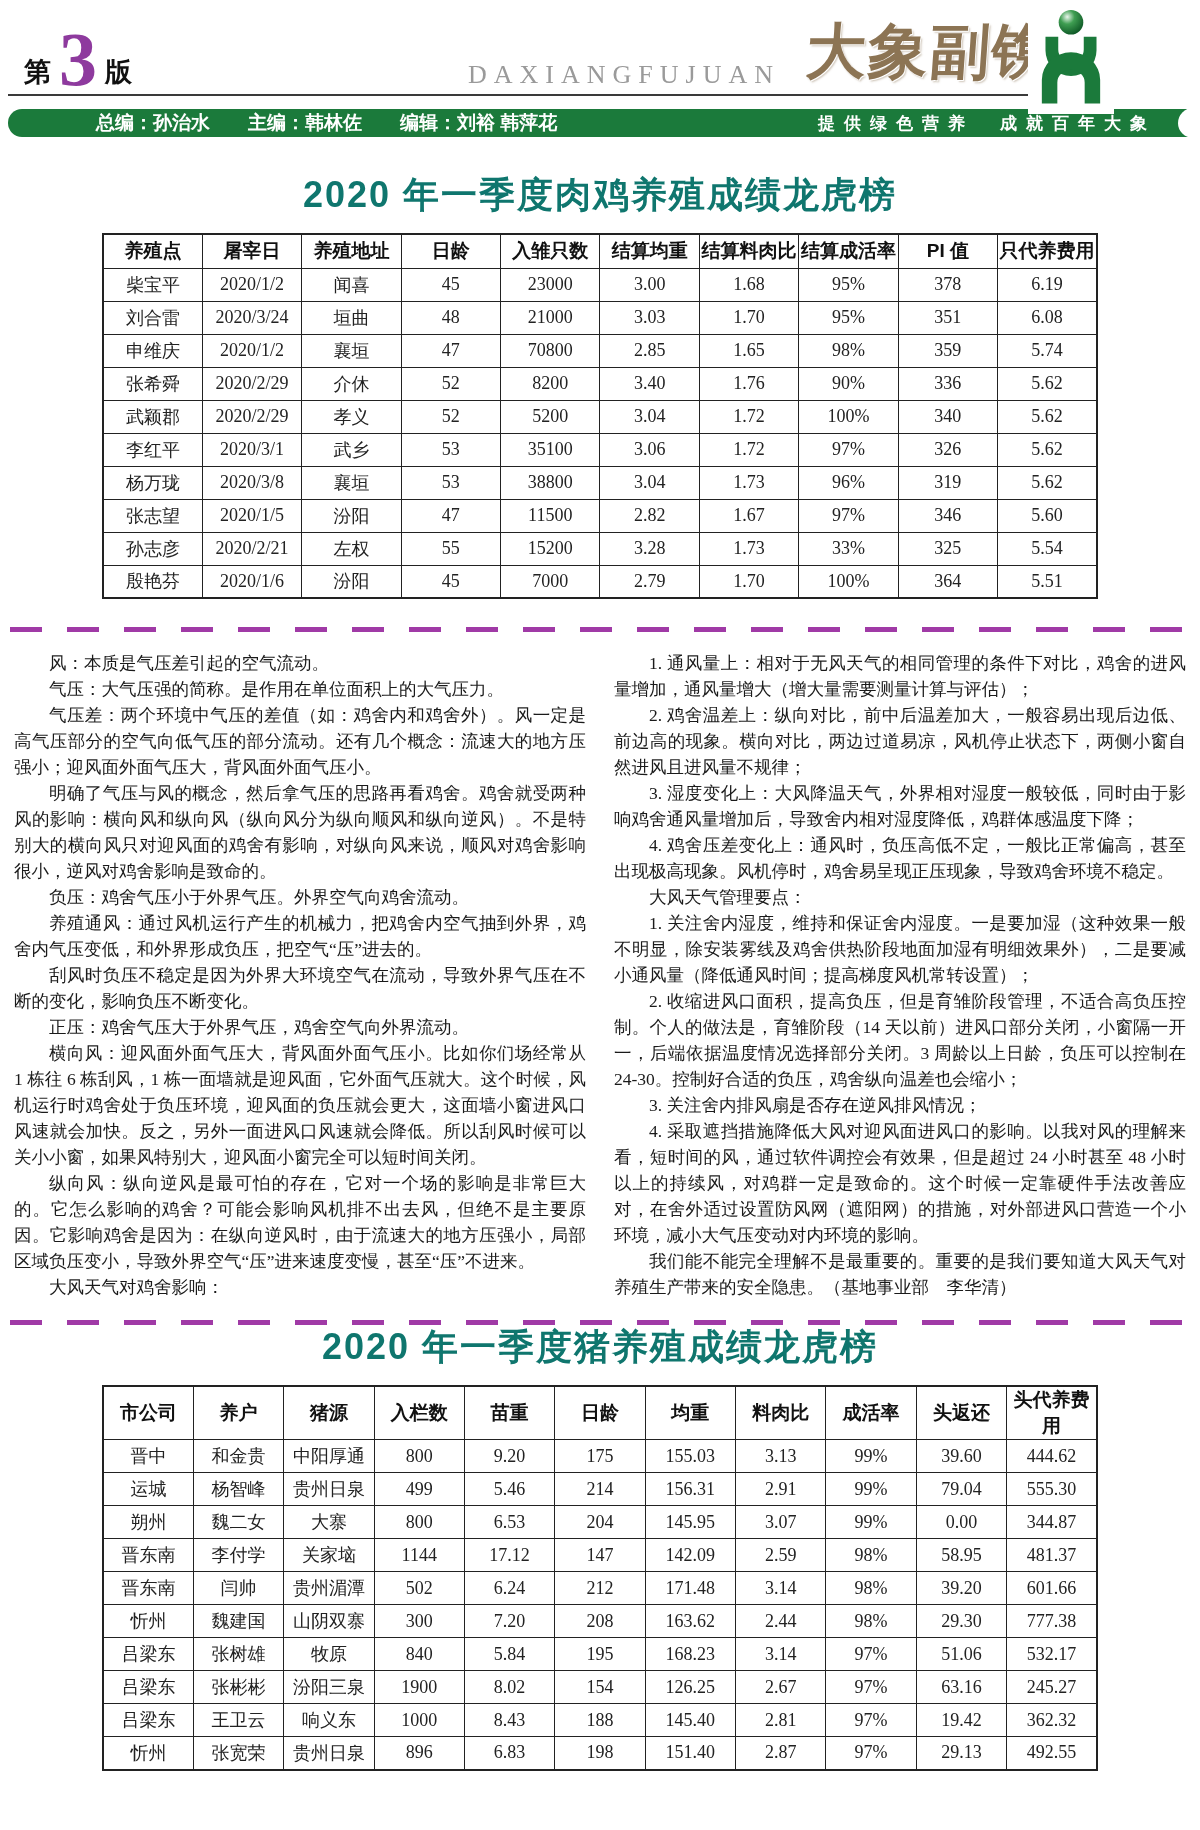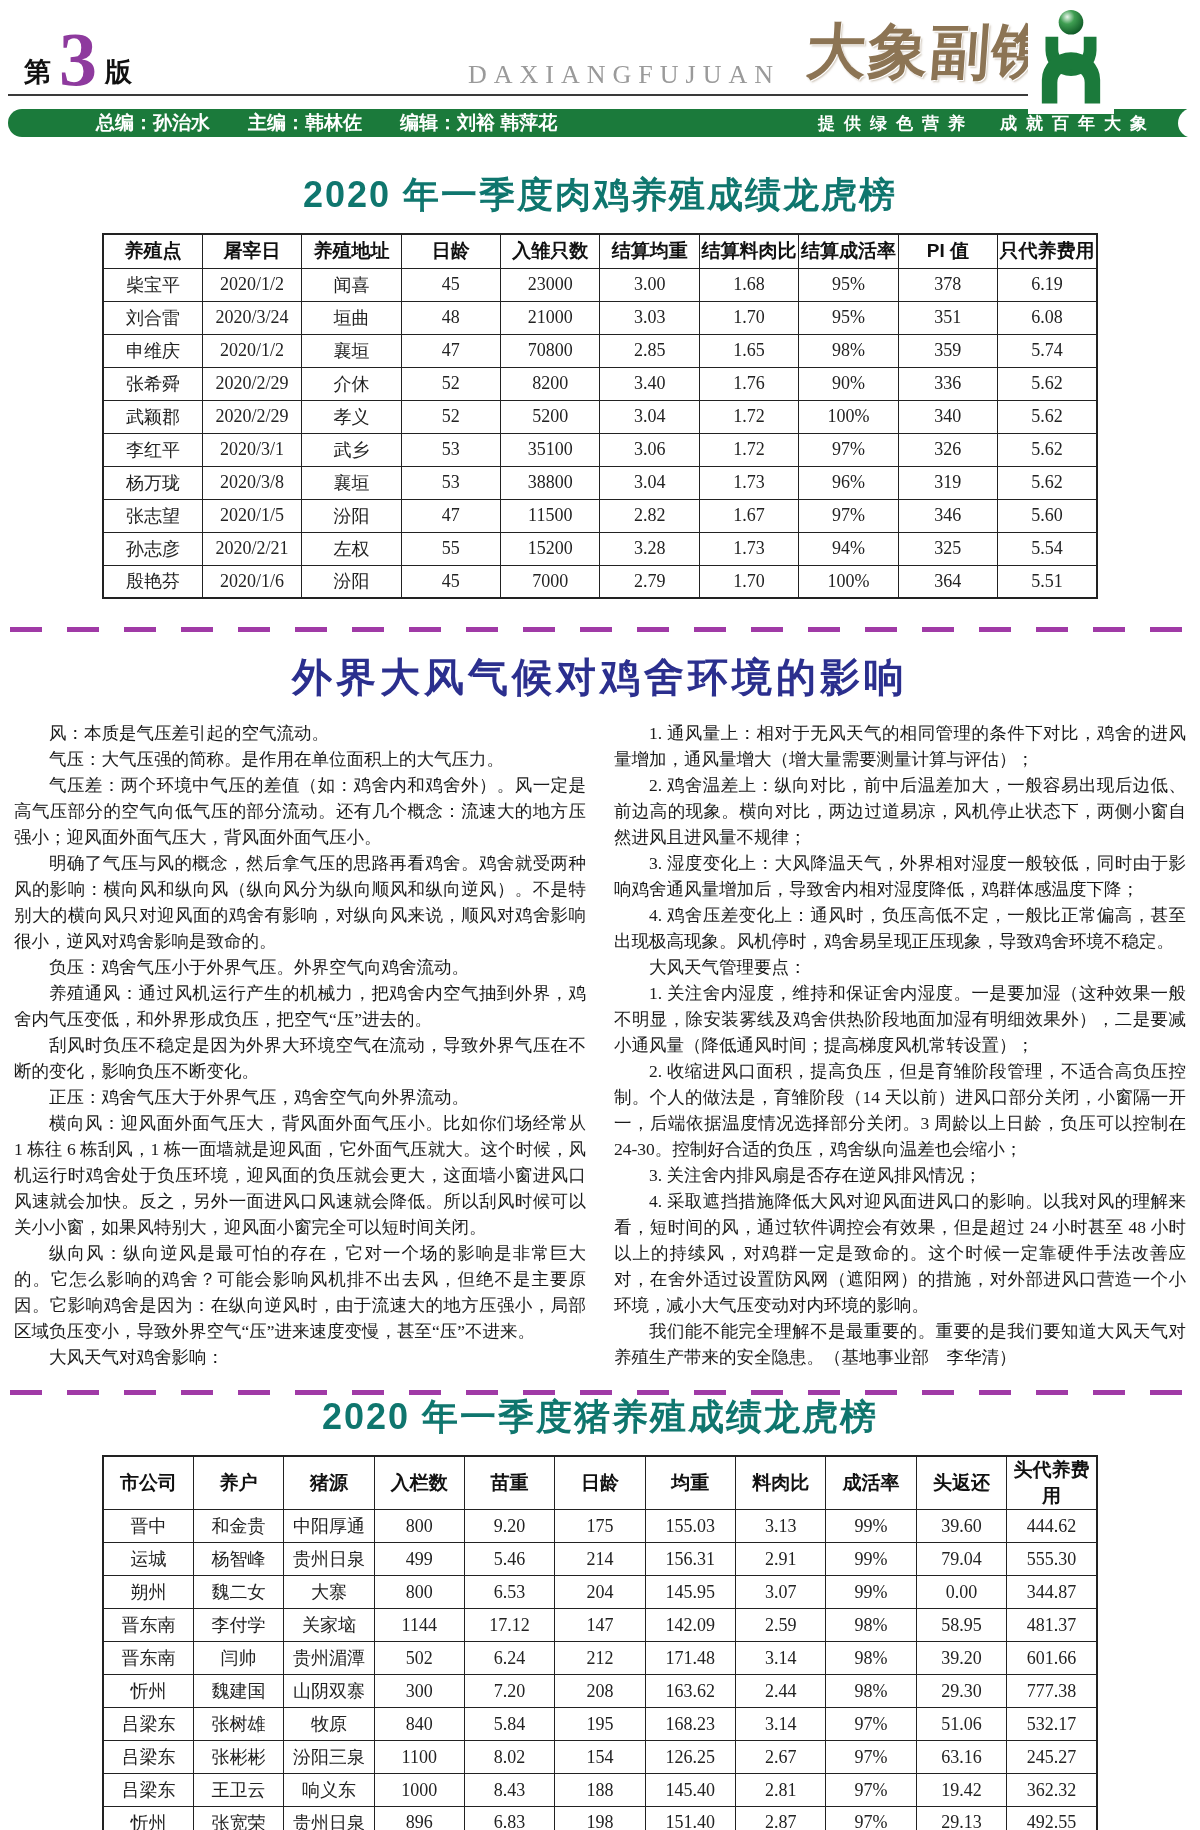--- a/index.html
+++ b/index.html
@@ -192,42 +192,41 @@
           <td>5.60</td>
         </tr>
         <tr>
           <td>孙志彦</td>
           <td>2020/2/21</td>
           <td>左权</td>
           <td>55</td>
           <td>15200</td>
           <td>3.28</td>
           <td>1.73</td>
-          <td>94%</td>
+          <td>33%</td>
           <td>325</td>
           <td>5.54</td>
         </tr>
         <tr>
           <td>殷艳芬</td>
           <td>2020/1/6</td>
           <td>汾阳</td>
           <td>45</td>
           <td>7000</td>
           <td>2.79</td>
           <td>1.70</td>
           <td>100%</td>
           <td>364</td>
           <td>5.51</td>
         </tr>
       </tbody>
     </table>
 
   <div class="dash-divider"></div>
 
-  <h1 class="sec-title article-title">外界大风气候对鸡舍环境的影响</h1>
   <div class="article-columns">
     <div class="article-col">
         <p>风：本质是气压差引起的空气流动。</p>
         <p>气压：大气压强的简称。是作用在单位面积上的大气压力。</p>
         <p>气压差：两个环境中气压的差值（如：鸡舍内和鸡舍外）。风一定是高气压部分的空气向低气压的部分流动。还有几个概念：流速大的地方压强小；迎风面外面气压大，背风面外面气压小。</p>
         <p>明确了气压与风的概念，然后拿气压的思路再看鸡舍。鸡舍就受两种风的影响：横向风和纵向风（纵向风分为纵向顺风和纵向逆风）。不是特别大的横向风只对迎风面的鸡舍有影响，对纵向风来说，顺风对鸡舍影响很小，逆风对鸡舍影响是致命的。</p>
         <p>负压：鸡舍气压小于外界气压。外界空气向鸡舍流动。</p>
         <p>养殖通风：通过风机运行产生的机械力，把鸡舍内空气抽到外界，鸡舍内气压变低，和外界形成负压，把空气“压”进去的。</p>
         <p>刮风时负压不稳定是因为外界大环境空气在流动，导致外界气压在不断的变化，影响负压不断变化。</p>
         <p>正压：鸡舍气压大于外界气压，鸡舍空气向外界流动。</p>
@@ -357,21 +356,21 @@
           <td>168.23</td>
           <td>3.14</td>
           <td>97%</td>
           <td>51.06</td>
           <td>532.17</td>
         </tr>
         <tr>
           <td>吕梁东</td>
           <td>张彬彬</td>
           <td>汾阳三泉</td>
-          <td>1100</td>
+          <td>1900</td>
           <td>8.02</td>
           <td>154</td>
           <td>126.25</td>
           <td>2.67</td>
           <td>97%</td>
           <td>63.16</td>
           <td>245.27</td>
         </tr>
         <tr>
           <td>吕梁东</td>

